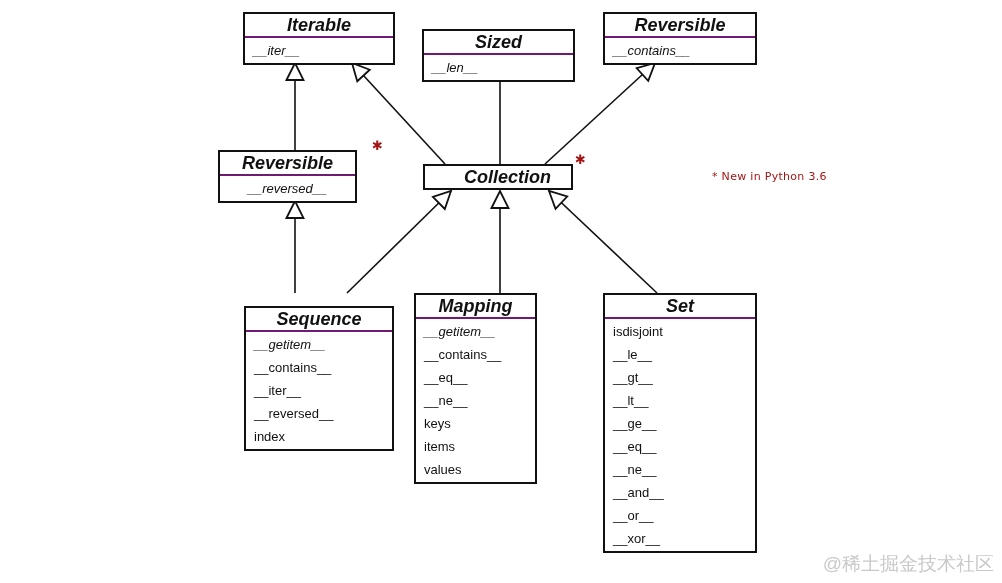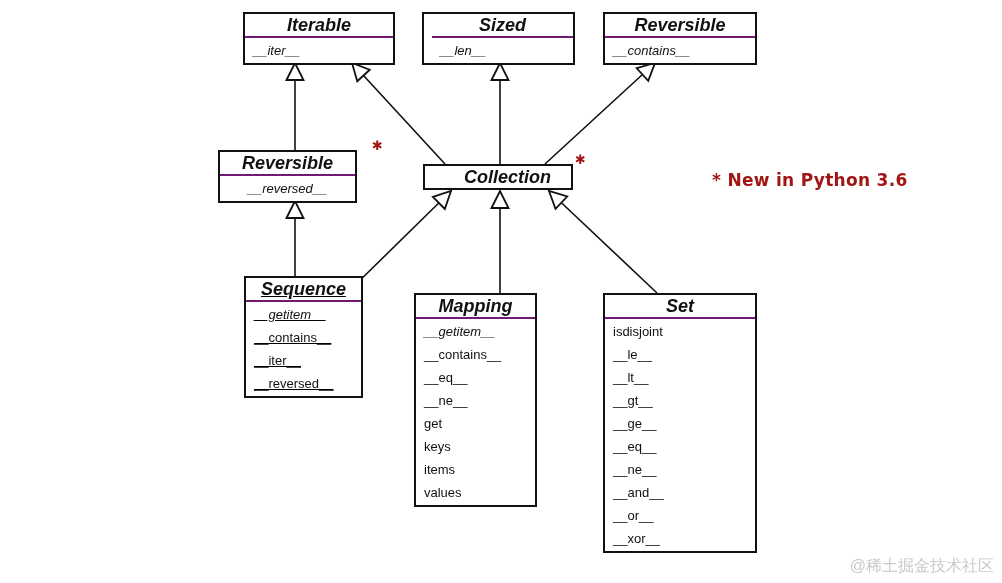--- a/index.html
+++ b/index.html
@@ -23,27 +23,27 @@
     font-size:13px;line-height:23px;color:#111111;white-space:nowrap;
     font-style:normal;
   }
   .m.abstract{font-style:italic;}
   .star{
     position:absolute;font-size:13px;font-weight:bold;color:#a31515;
     line-height:13px;
   }
   .note{
     position:absolute;left:712px;top:170px;
-    font-size:17px;font-weight:bold;color:#a31515;
+    font-size:11px;font-weight:normal;color:#a31515;
     font-family:"DejaVu Sans","Liberation Sans",sans-serif;
     letter-spacing:0.3px;white-space:nowrap;
   }
   .watermark{
     position:absolute;right:8px;bottom:6px;
-    font-size:16px;color:#c9c9c9;white-space:nowrap;
+    font-size:19px;color:#c9c9c9;white-space:nowrap;
   }
 </style>
 </head>
 <body>
 
 <div class="canvas">
 
   <svg class="arrows" viewBox="0 0 1002 583" xmlns="http://www.w3.org/2000/svg">
     <defs>
       <marker id="tri" markerUnits="userSpaceOnUse" markerWidth="22" markerHeight="22" refX="19" refY="11" orient="auto">
@@ -62,21 +62,21 @@
     </g>
   </svg>
 
   <div class="clsbox" style="left:243px;top:12px;width:152px;">
     <div class="cls-title">Iterable</div>
     <div class="cls-methods">
       <div class="m abstract">__iter__</div>
     </div>
   </div>
 
-  <div class="clsbox" style="left:422px;top:12px;width:153px;padding-left:8px;">
+  <div class="clsbox" style="left:422px;top:29px;width:153px;">
     <div class="cls-title">Sized</div>
     <div class="cls-methods">
       <div class="m abstract">__len__</div>
     </div>
   </div>
 
   <div class="clsbox" style="left:603px;top:12px;width:154px;">
     <div class="cls-title">Reversible</div>
     <div class="cls-methods">
       <div class="m abstract">__contains__</div>
@@ -91,51 +91,51 @@
   </div>
   <span class="star" style="left:372px;top:139px;">✱</span>
 
   <div class="clsbox no-divider" style="left:423px;top:164px;width:150px;">
     <div class="cls-title">Collection</div>
   </div>
   <span class="star" style="left:575px;top:153px;">✱</span>
 
   <div class="note">* New in Python 3.6</div>
 
-  <div class="clsbox" style="left:244px;top:276px;width:119px;text-decoration:underline;">
+  <div class="clsbox" style="left:244px;top:306px;width:150px;">
     <div class="cls-title">Sequence</div>
     <div class="cls-methods">
       <div class="m abstract">__getitem__</div>
       <div class="m">__contains__</div>
       <div class="m">__iter__</div>
       <div class="m">__reversed__</div>
+      <div class="m">index</div>
     </div>
   </div>
 
   <div class="clsbox" style="left:414px;top:293px;width:123px;">
     <div class="cls-title">Mapping</div>
     <div class="cls-methods">
       <div class="m abstract">__getitem__</div>
       <div class="m">__contains__</div>
       <div class="m">__eq__</div>
       <div class="m">__ne__</div>
-      <div class="m">get</div>
       <div class="m">keys</div>
       <div class="m">items</div>
       <div class="m">values</div>
     </div>
   </div>
 
   <div class="clsbox" style="left:603px;top:293px;width:154px;">
     <div class="cls-title">Set</div>
     <div class="cls-methods">
       <div class="m">isdisjoint</div>
       <div class="m">__le__</div>
+      <div class="m">__gt__</div>
       <div class="m">__lt__</div>
-      <div class="m">__gt__</div>
       <div class="m">__ge__</div>
       <div class="m">__eq__</div>
       <div class="m">__ne__</div>
       <div class="m">__and__</div>
       <div class="m">__or__</div>
       <div class="m">__xor__</div>
     </div>
   </div>
 
   <div class="watermark">@稀土掘金技术社区</div>

